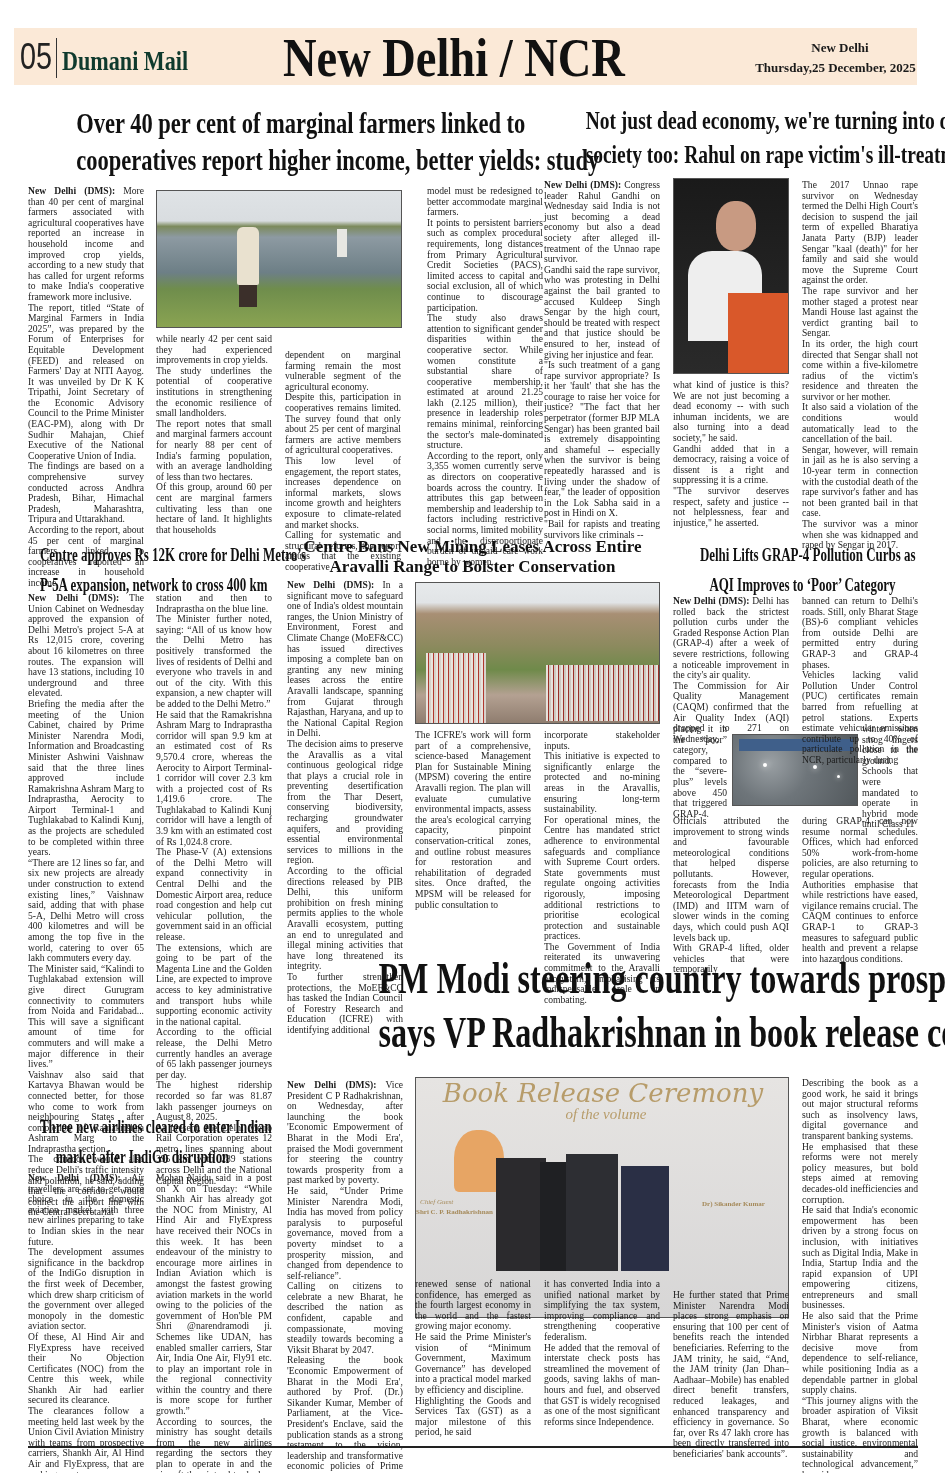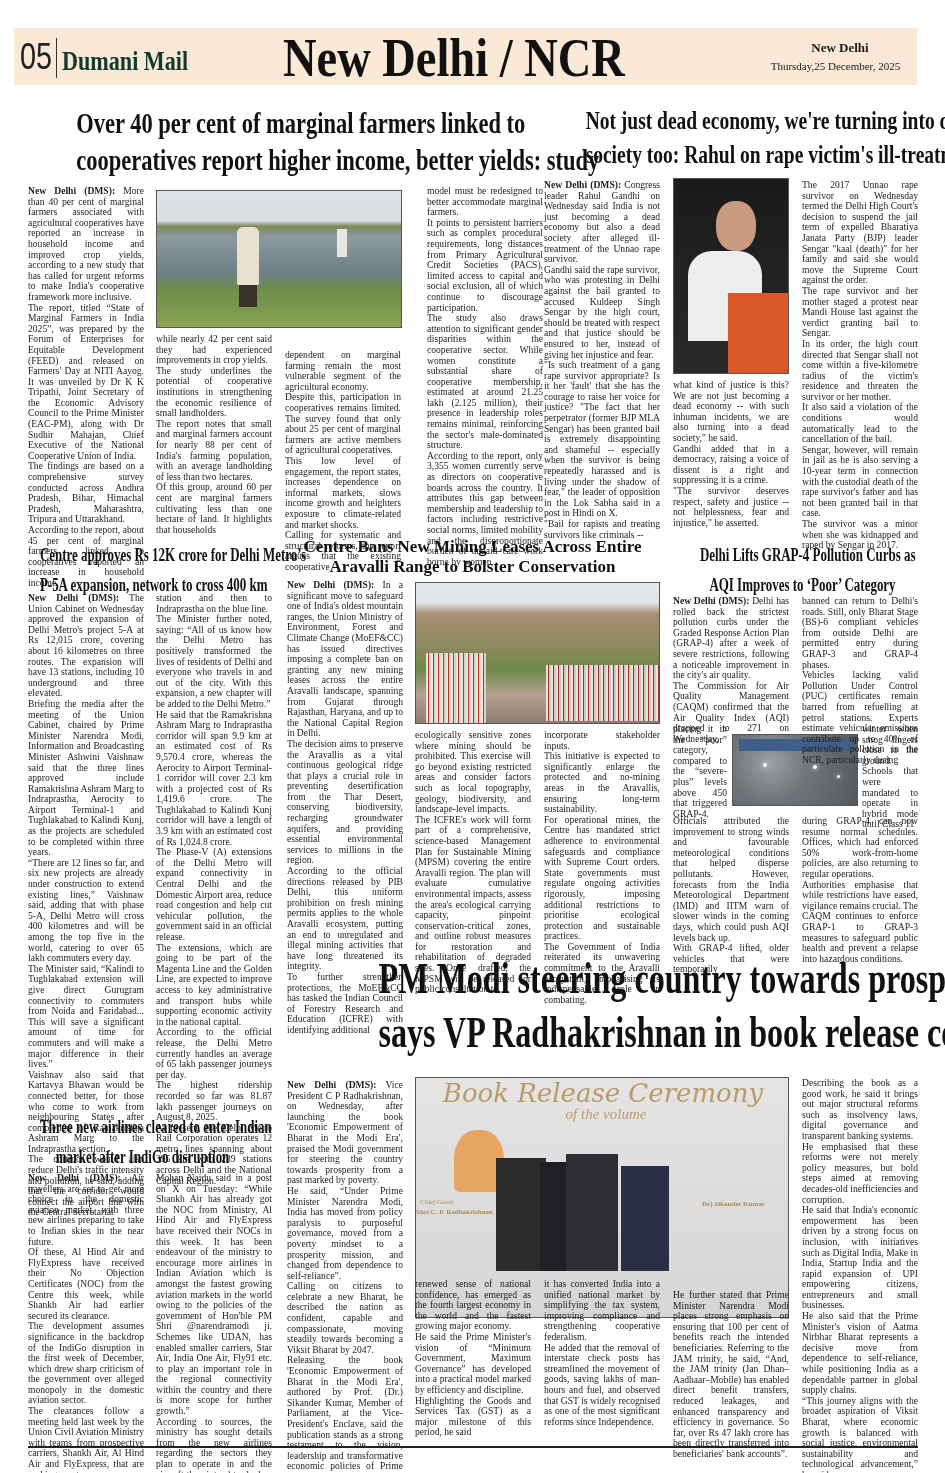--- a/index.html
+++ b/index.html
@@ -4,21 +4,21 @@
 <style>
   * { box-sizing: border-box; margin: 0; padding: 0; }
   body { width: 945px; height: 1473px; background: #ffffff; font-family: "Liberation Serif", "DejaVu Serif", serif; color: #1a1a1a; position: relative; overflow: hidden; }
   .abs { position: absolute; }
   .masthead { left: 14px; top: 28px; width: 903px; height: 57px; background: #fbe9d7; }
   .page-no { left: 20px; top: 36px; font-size: 36px; font-weight: 300; color: #222; line-height: 42px; font-family: "Liberation Sans", "DejaVu Sans", sans-serif; transform: scaleX(0.8); transform-origin: left; }
   .mast-rule { left: 56px; top: 38px; width: 1px; height: 40px; background: #333; }
   .paper-name { left: 62px; top: 44px; font-size: 27px; font-weight: bold; color: #0f3a2d; line-height: 34px; transform: scaleX(0.82); transform-origin: left; white-space: nowrap; }
   .section-title { left: 283px; top: 30px; font-size: 54px; font-weight: bold; line-height: 56px; color: #111; transform: scaleX(0.86); transform-origin: left; white-space: nowrap; }
   .edition-city { left: 780px; top: 40px; width: 120px; text-align: center; font-size: 13px; font-weight: bold; }
-  .edition-date { left: 748px; top: 60px; width: 175px; text-align: center; font-size: 11px; font-weight: normal; }
+  .edition-date { left: 748px; top: 60px; width: 175px; text-align: center; font-size: 13px; font-weight: bold; }
   .headline { font-weight: bold; color: #111; text-align: center; white-space: nowrap; transform-origin: center; }
   .h1a { left: 10px; top: 104px; width: 530px; font-size: 30px; line-height: 37px; transform: scaleX(0.75); }
   .h1b { left: 535px; top: 104px; width: 405px; font-size: 26px; line-height: 34px; transform: scaleX(0.75); }
   .h2a { left: 0px; top: 540px; width: 285px; font-size: 18px; line-height: 30px; transform: scaleX(0.72); }
   .h2b { left: 280px; top: 537px; width: 385px; font-size: 17px; line-height: 20px; }
   .h2c { left: 660px; top: 540px; width: 285px; font-size: 18px; line-height: 30px; transform: scaleX(0.72); }
   .h3 { left: 290px; top: 952px; width: 655px; font-size: 44px; line-height: 54px; transform: scaleX(0.73); }
   .col { position: absolute; font-size: 9.6px; line-height: 10.6px; text-align: justify; hyphens: auto; color: #1c1c1c; }
   .col p { margin: 0; }
   .col .lead { font-weight: bold; }
@@ -130,21 +130,20 @@
   <div style="position:absolute; left:10px; top:70px; width:60px; height:72px; background: repeating-linear-gradient(90deg,#e8e4de 0 2px,#b0382f 2px 3px,#d8d2cc 3px 5px);"></div>
   <div style="position:absolute; left:130px; top:82px; width:115px; height:56px; background: repeating-linear-gradient(90deg,#e6e2dc 0 2px,#9b3028 2px 3px,#cfc8c0 3px 5px);"></div>
 </div>
 <div class="col" style="left:287px; top:580px; width:116px;">
   <p><span class="lead">New Delhi (DMS):</span><span> In a significant move to safeguard one of India's oldest mountain ranges, the Union Ministry of Environment, Forest and Climate Change (MoEF&amp;CC) has issued directives imposing a complete ban on granting any new mining leases across the entire Aravalli landscape, spanning from Gujarat through Rajasthan, Haryana, and up to the National Capital Region in Delhi.</span></p>
   <p>The decision aims to preserve the Aravallis as a vital continuous geological ridge that plays a crucial role in preventing desertification from the Thar Desert, conserving biodiversity, recharging groundwater aquifers, and providing essential environmental services to millions in the region.</p>
   <p>According to the official directions released by PIB Delhi, this uniform prohibition on fresh mining permits applies to the whole Aravalli ecosystem, putting an end to unregulated and illegal mining activities that have long threatened its integrity.</p>
   <p>To further strengthen protections, the MoEF&amp;CC has tasked the Indian Council of Forestry Research and Education (ICFRE) with identifying additional</p>
 </div>
 <div class="col" style="left:415px; top:730px; width:116px;">
-  <p>ecologically sensitive zones where mining should be prohibited. This exercise will go beyond existing restricted areas and consider factors such as local topography, geology, biodiversity, and landscape-level impacts.</p>
   <p>The ICFRE's work will form part of a comprehensive, science-based Management Plan for Sustainable Mining (MPSM) covering the entire Aravalli region. The plan will evaluate cumulative environmental impacts, assess the area's ecological carrying capacity, pinpoint conservation-critical zones, and outline robust measures for restoration and rehabilitation of degraded sites. Once drafted, the MPSM will be released for public consultation to</p>
 </div>
 <div class="col" style="left:544px; top:730px; width:116px;">
   <p>incorporate stakeholder inputs.</p>
   <p>This initiative is expected to significantly enlarge the protected and no-mining areas in the Aravallis, ensuring long-term sustainability.</p>
   <p>For operational mines, the Centre has mandated strict adherence to environmental safeguards and compliance with Supreme Court orders. State governments must regulate ongoing activities rigorously, imposing additional restrictions to prioritise ecological protection and sustainable practices.</p>
   <p>The Government of India reiterated its unwavering commitment to the Aravalli ecosystem, emphasising its indispensable role in combating.</p>
 </div>
 
 <div class="abs headline h2c">
@@ -223,22 +222,22 @@
   <p>He also said that the Prime Minister's vision of Aatma Nirbhar Bharat represents a decisive move from dependence to self-reliance, while positioning India as a dependable partner in global supply chains.</p>
   <p>“This journey aligns with the broader aspiration of Viksit Bharat, where economic growth is balanced with social justice, environmental sustainability and technological advancement,” he said.</p>
 </div>
 
 <div class="abs headline" style="left:0px; top:1112px; width:285px; font-size:18px; line-height:30px; transform:scaleX(0.72);">
   <div>Three new airlines cleared to enter Indian</div>
   <div>market after IndiGo disruption</div>
 </div>
 <div class="col" style="left:28px; top:1173px; width:116px;">
   <p><span class="lead">New Delhi (DMS):</span><span> Air travellers are set to get more choice in the domestic aviation market, with three new airlines preparing to take to Indian skies in the near future.</span></p>
+  <p>The development assumes significance in the backdrop of the IndiGo disruption in the first week of December, which drew sharp criticism of the government over alleged monopoly in the domestic aviation sector.</p>
   <p>Of these, Al Hind Air and FlyExpress have received their No Objection Certificates (NOC) from the Centre this week, while Shankh Air had earlier secured its clearance.</p>
-  <p>The development assumes significance in the backdrop of the IndiGo disruption in the first week of December, which drew sharp criticism of the government over alleged monopoly in the domestic aviation sector.</p>
   <p>The clearances follow a meeting held last week by the Union Civil Aviation Ministry with teams from prospective carriers, Shankh Air, Al Hind Air and FlyExpress, that are seeking to commence operations in India.</p>
 
 </div>
 <div class="col" style="left:156px; top:1173px; width:116px;">
   <p>Mohan Naidu said in a post on X on Tuesday: “While Shankh Air has already got the NOC from Ministry, Al Hind Air and FlyExpress have received their NOCs in this week. It has been endeavour of the ministry to encourage more airlines in Indian Aviation which is amongst the fastest growing aviation markets in the world owing to the policies of the government of Hon'ble PM Shri @narendramodi ji. Schemes like UDAN, has enabled smaller carriers, Star Air, India One Air, Fly91 etc. to play an important role in the regional connectivity within the country and there is more scope for further growth.”</p>
   <p>According to sources, the ministry has sought details from the new airlines regarding the sectors they plan to operate in and the aircraft they intend to deploy. The response is awaited.</p>
 </div>
 
 <div class="rule" style="left:28px; top:1446px; width:890px; height:2px;"></div>
 

